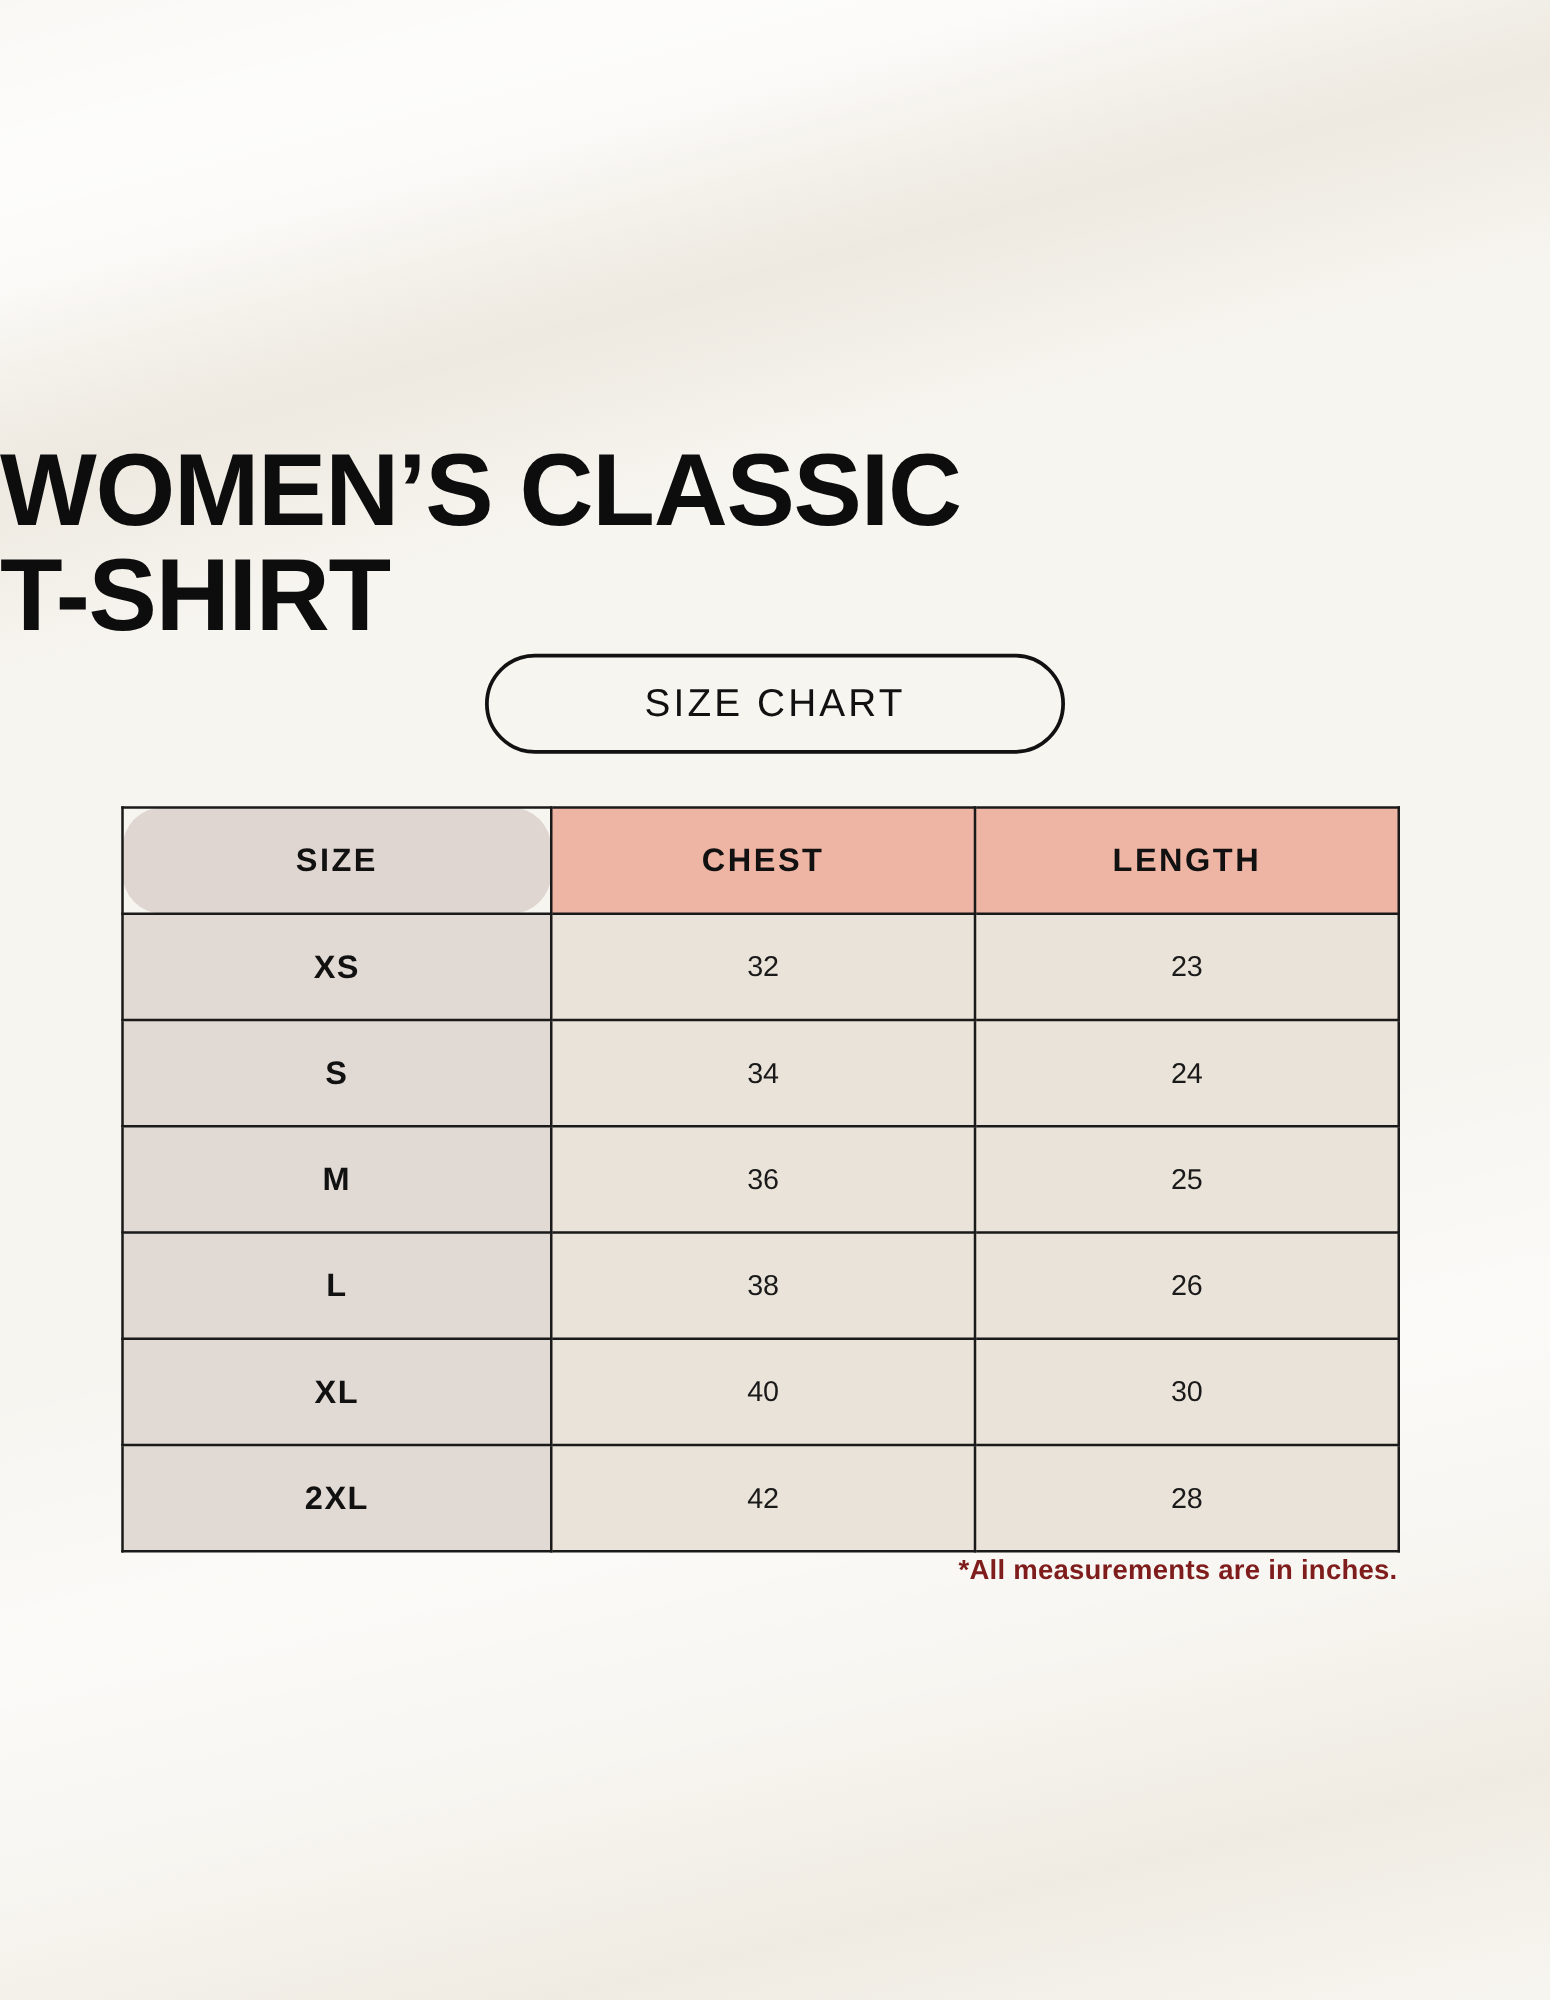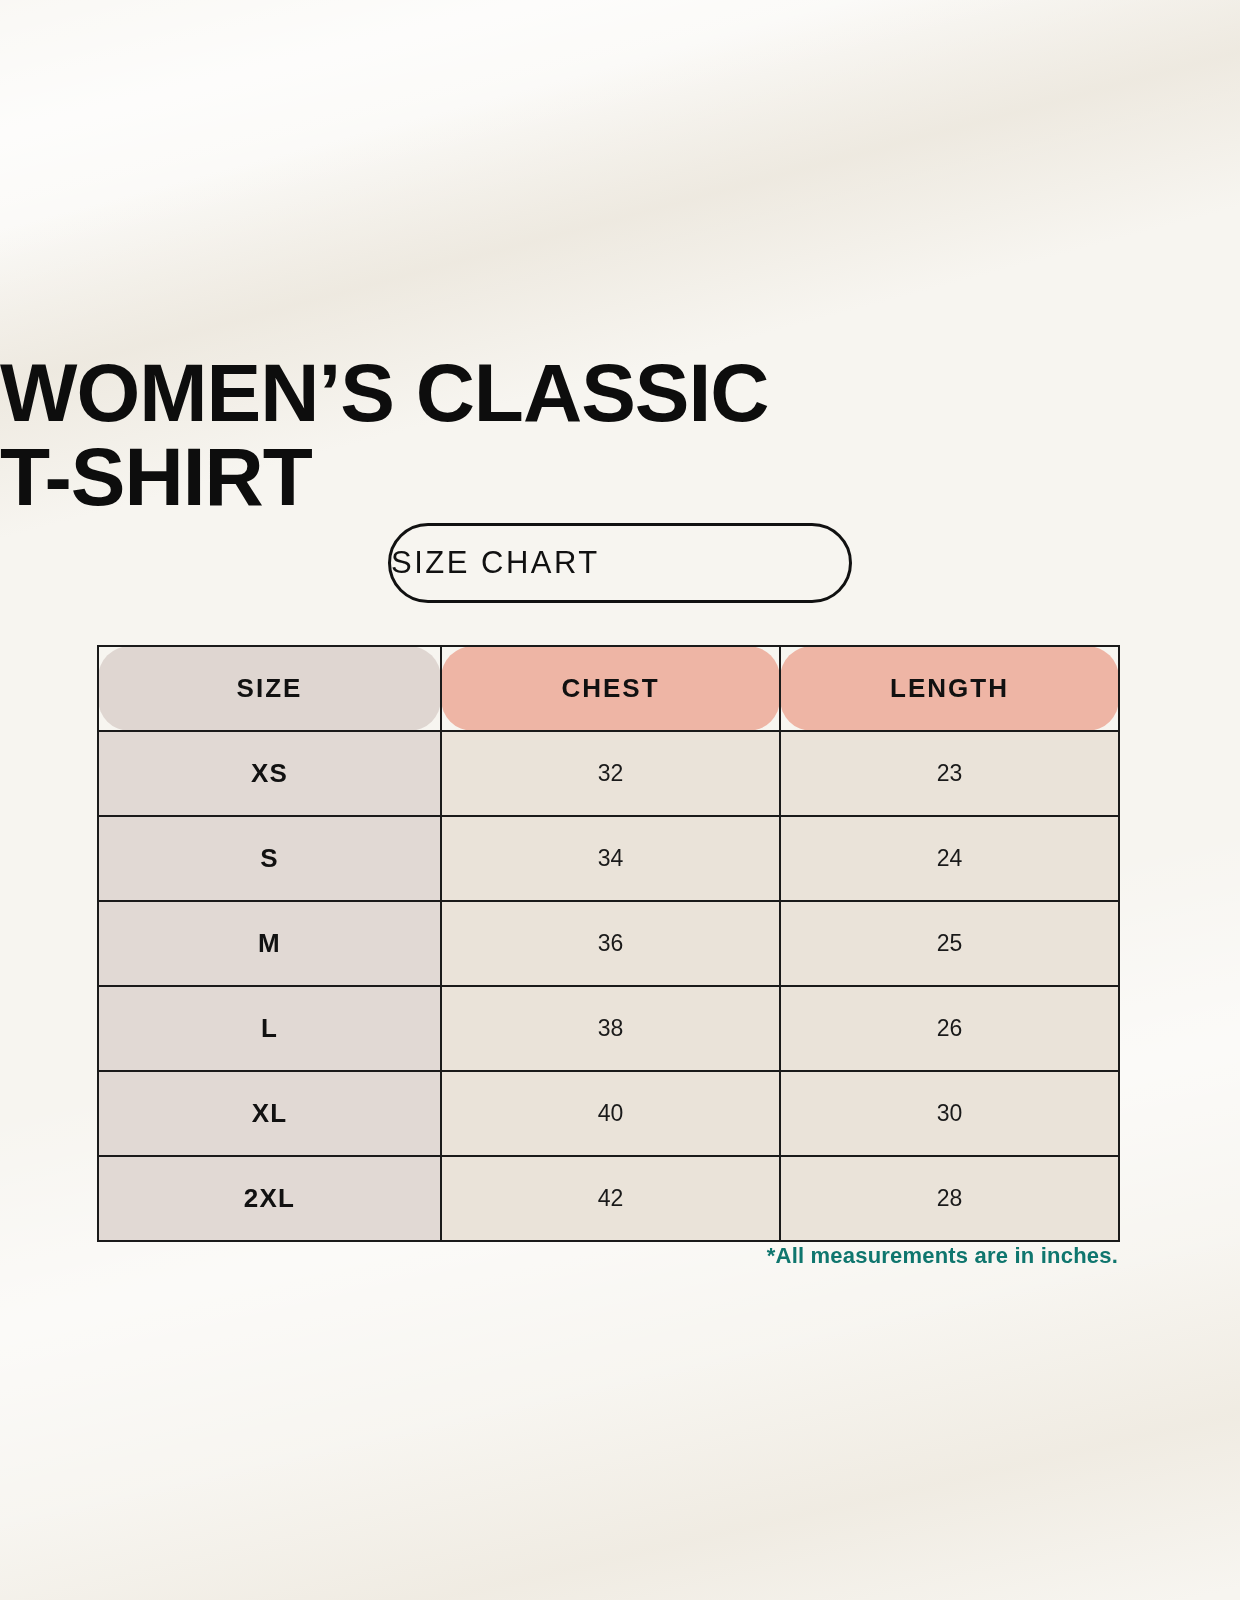--- a/index.html
+++ b/index.html
@@ -81,21 +81,21 @@
     position: absolute;
     top: 523px;
     left: 50%;
     transform: translateX(-50%);
     width: 464px;
     height: 80px;
     border: 3px solid #111111;
     border-radius: 40px;
     display: flex;
     align-items: center;
-    justify-content: flex-start;
+    justify-content: center;
     font-size: 31px;
     font-weight: 500;
     letter-spacing: 2.5px;
     background: transparent;
     box-sizing: border-box;
   }
 
   .table-wrap {
     position: absolute;
     top: 645px;
@@ -125,21 +125,20 @@
     font-size: 26px;
     font-weight: 700;
     letter-spacing: 2px;
     border-radius: 32px;
   }
   th.head-measure {
     background: #eeb5a5;
     font-size: 26px;
     font-weight: 700;
     letter-spacing: 2px;
-    border-radius: 32px;
   }
   td.cell-size {
     background: #e1d9d4;
     font-size: 26px;
     font-weight: 700;
     letter-spacing: 1.2px;
     margin-left: 16px;
   }
   td.cell-value {
     background: #eae3d9;
@@ -150,21 +149,21 @@
 
   .footnote {
     position: absolute;
     top: 1243px;
     left: 97px;
     width: 1021px;
     text-align: right;
     font-size: 22px;
     font-weight: 700;
     letter-spacing: 0.2px;
-    color: #0f766e;
+    color: #7f1d1d;
   }
 </style>
 </head>
 <body>
 
 <div class="page">
 
   <div class="sheen sheen-a"></div>
   <div class="sheen sheen-b"></div>
   <div class="sheen sheen-c"></div>

